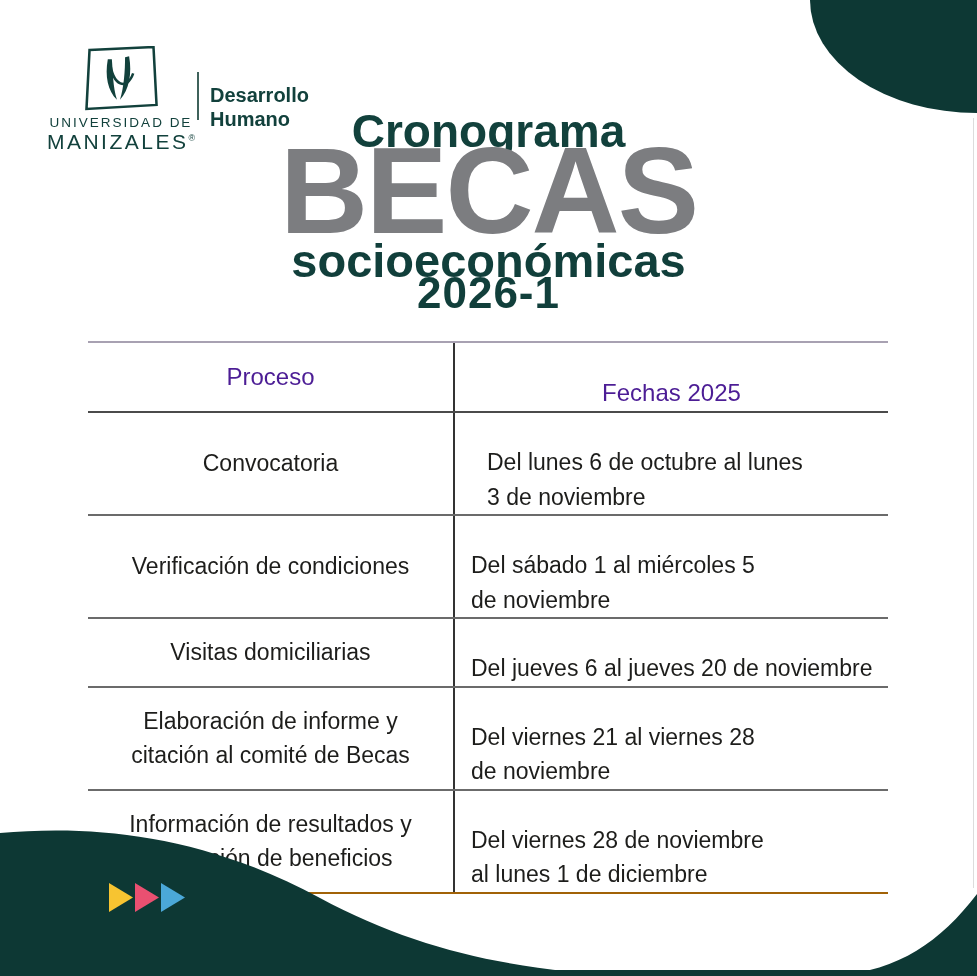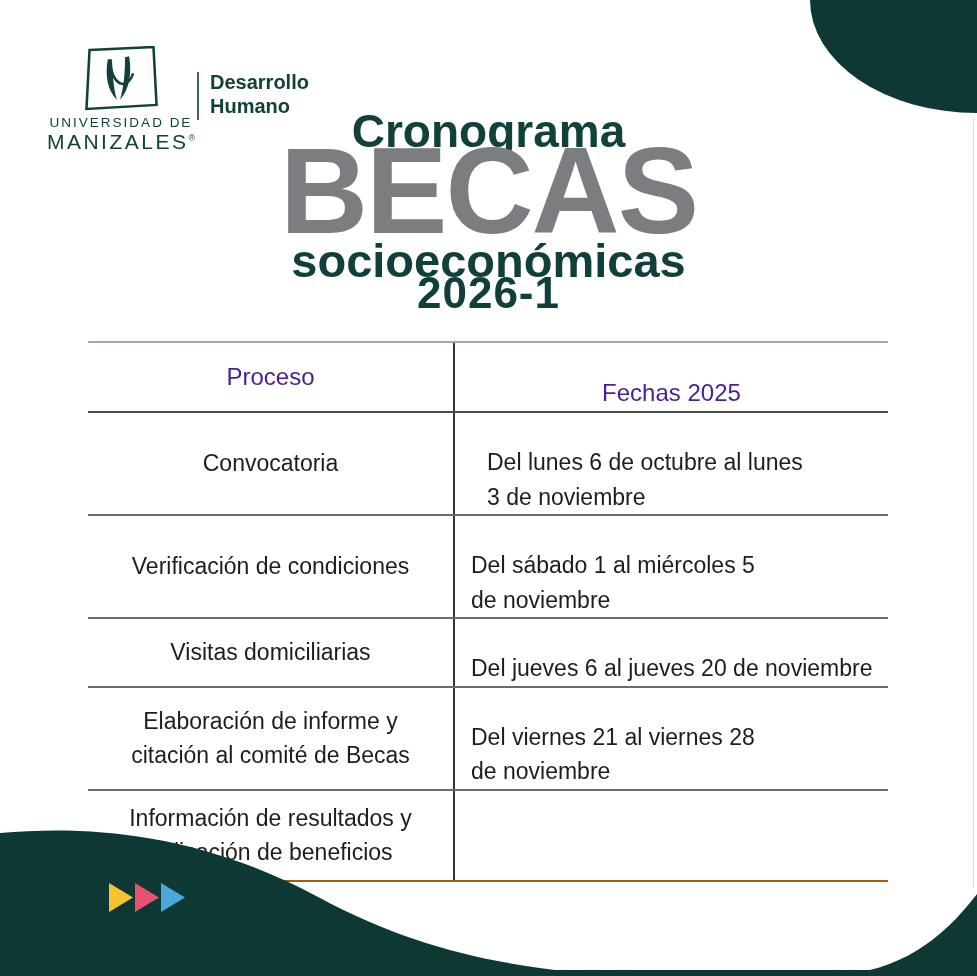--- a/index.html
+++ b/index.html
@@ -18,21 +18,21 @@
   }
 
   
   .brand { position:absolute; top:46px; left:46px; display:flex; align-items:flex-start; }
   .logo-box { width:150px; text-align:center; color:#12413c; }
   .emblem { width:78px; height:66px; display:block; margin:0 auto; }
   .wordmark-1 { font-size:13.5px; letter-spacing:2px; margin-top:3px; white-space:nowrap; }
   .wordmark-2 { font-size:21px; letter-spacing:2.5px; white-space:nowrap; }
   .wordmark-2 sup { font-size:9px; letter-spacing:0; }
   .brand-divider { width:2px; height:48px; background:#3f625b; margin:26px 11px 0 1px; }
-  .dept { margin-top:25px; font-weight:700; font-size:20px; line-height:1.18; color:#12413c; white-space:pre-line; }
+  .dept { margin-top:38px; font-weight:700; font-size:20px; line-height:1.18; color:#12413c; white-space:pre-line; }
 
   
   .title-block { position:absolute; left:0; top:0; width:100%; text-align:center; }
   .title-kicker { position:absolute; top:104px; width:100%; font-size:46px; font-weight:600; color:#12413c; }
   .title-main   { position:absolute; top:130px; width:100%; font-size:122px; line-height:1;
                   font-weight:bold; letter-spacing:-2px; color:#7c7d80; }
   .title-sub    { position:absolute; top:233px; width:100%; font-size:47px; font-weight:bold; color:#113f3b; }
   .title-term   { position:absolute; top:268px; width:100%; font-size:44px; font-weight:bold; letter-spacing:1px; color:#113f3b; }
 
   
@@ -109,20 +109,22 @@
     </div>
     <div class="t-row">
       <div class="t-cell c-left">Elaboración de informe y
 citación al comité de Becas</div>
       <div class="t-cell c-right">Del viernes 21 al viernes 28
 de noviembre</div>
     </div>
     <div class="t-row">
       <div class="t-cell c-left">Información de resultados y
 aplicación de beneficios</div>
+      <div class="t-cell c-right">Del viernes 28 de noviembre
+al lunes 1 de diciembre</div>
     </div>
   </div>
 
   <svg class="bottom-art" viewBox="0 0 977 152">
     <rect x="0" y="146" width="977" height="6" fill="#0d3834"></rect>
     <path d="M0,152 L0,9 C90,1 200,9 320,74 C420,128 520,147 630,152 Z" fill="#0d3834"></path>
     <path d="M977,152 L835,152 C900,146 940,118 977,70 Z" fill="#0d3834"></path>
     <polygon points="109,59 109,88 133,73.5" fill="#f7c431"></polygon>
     <polygon points="135,59 135,88 159,73.5" fill="#ea5071"></polygon>
     <polygon points="161,59 161,88 185,73.5" fill="#4ba8d8"></polygon>

